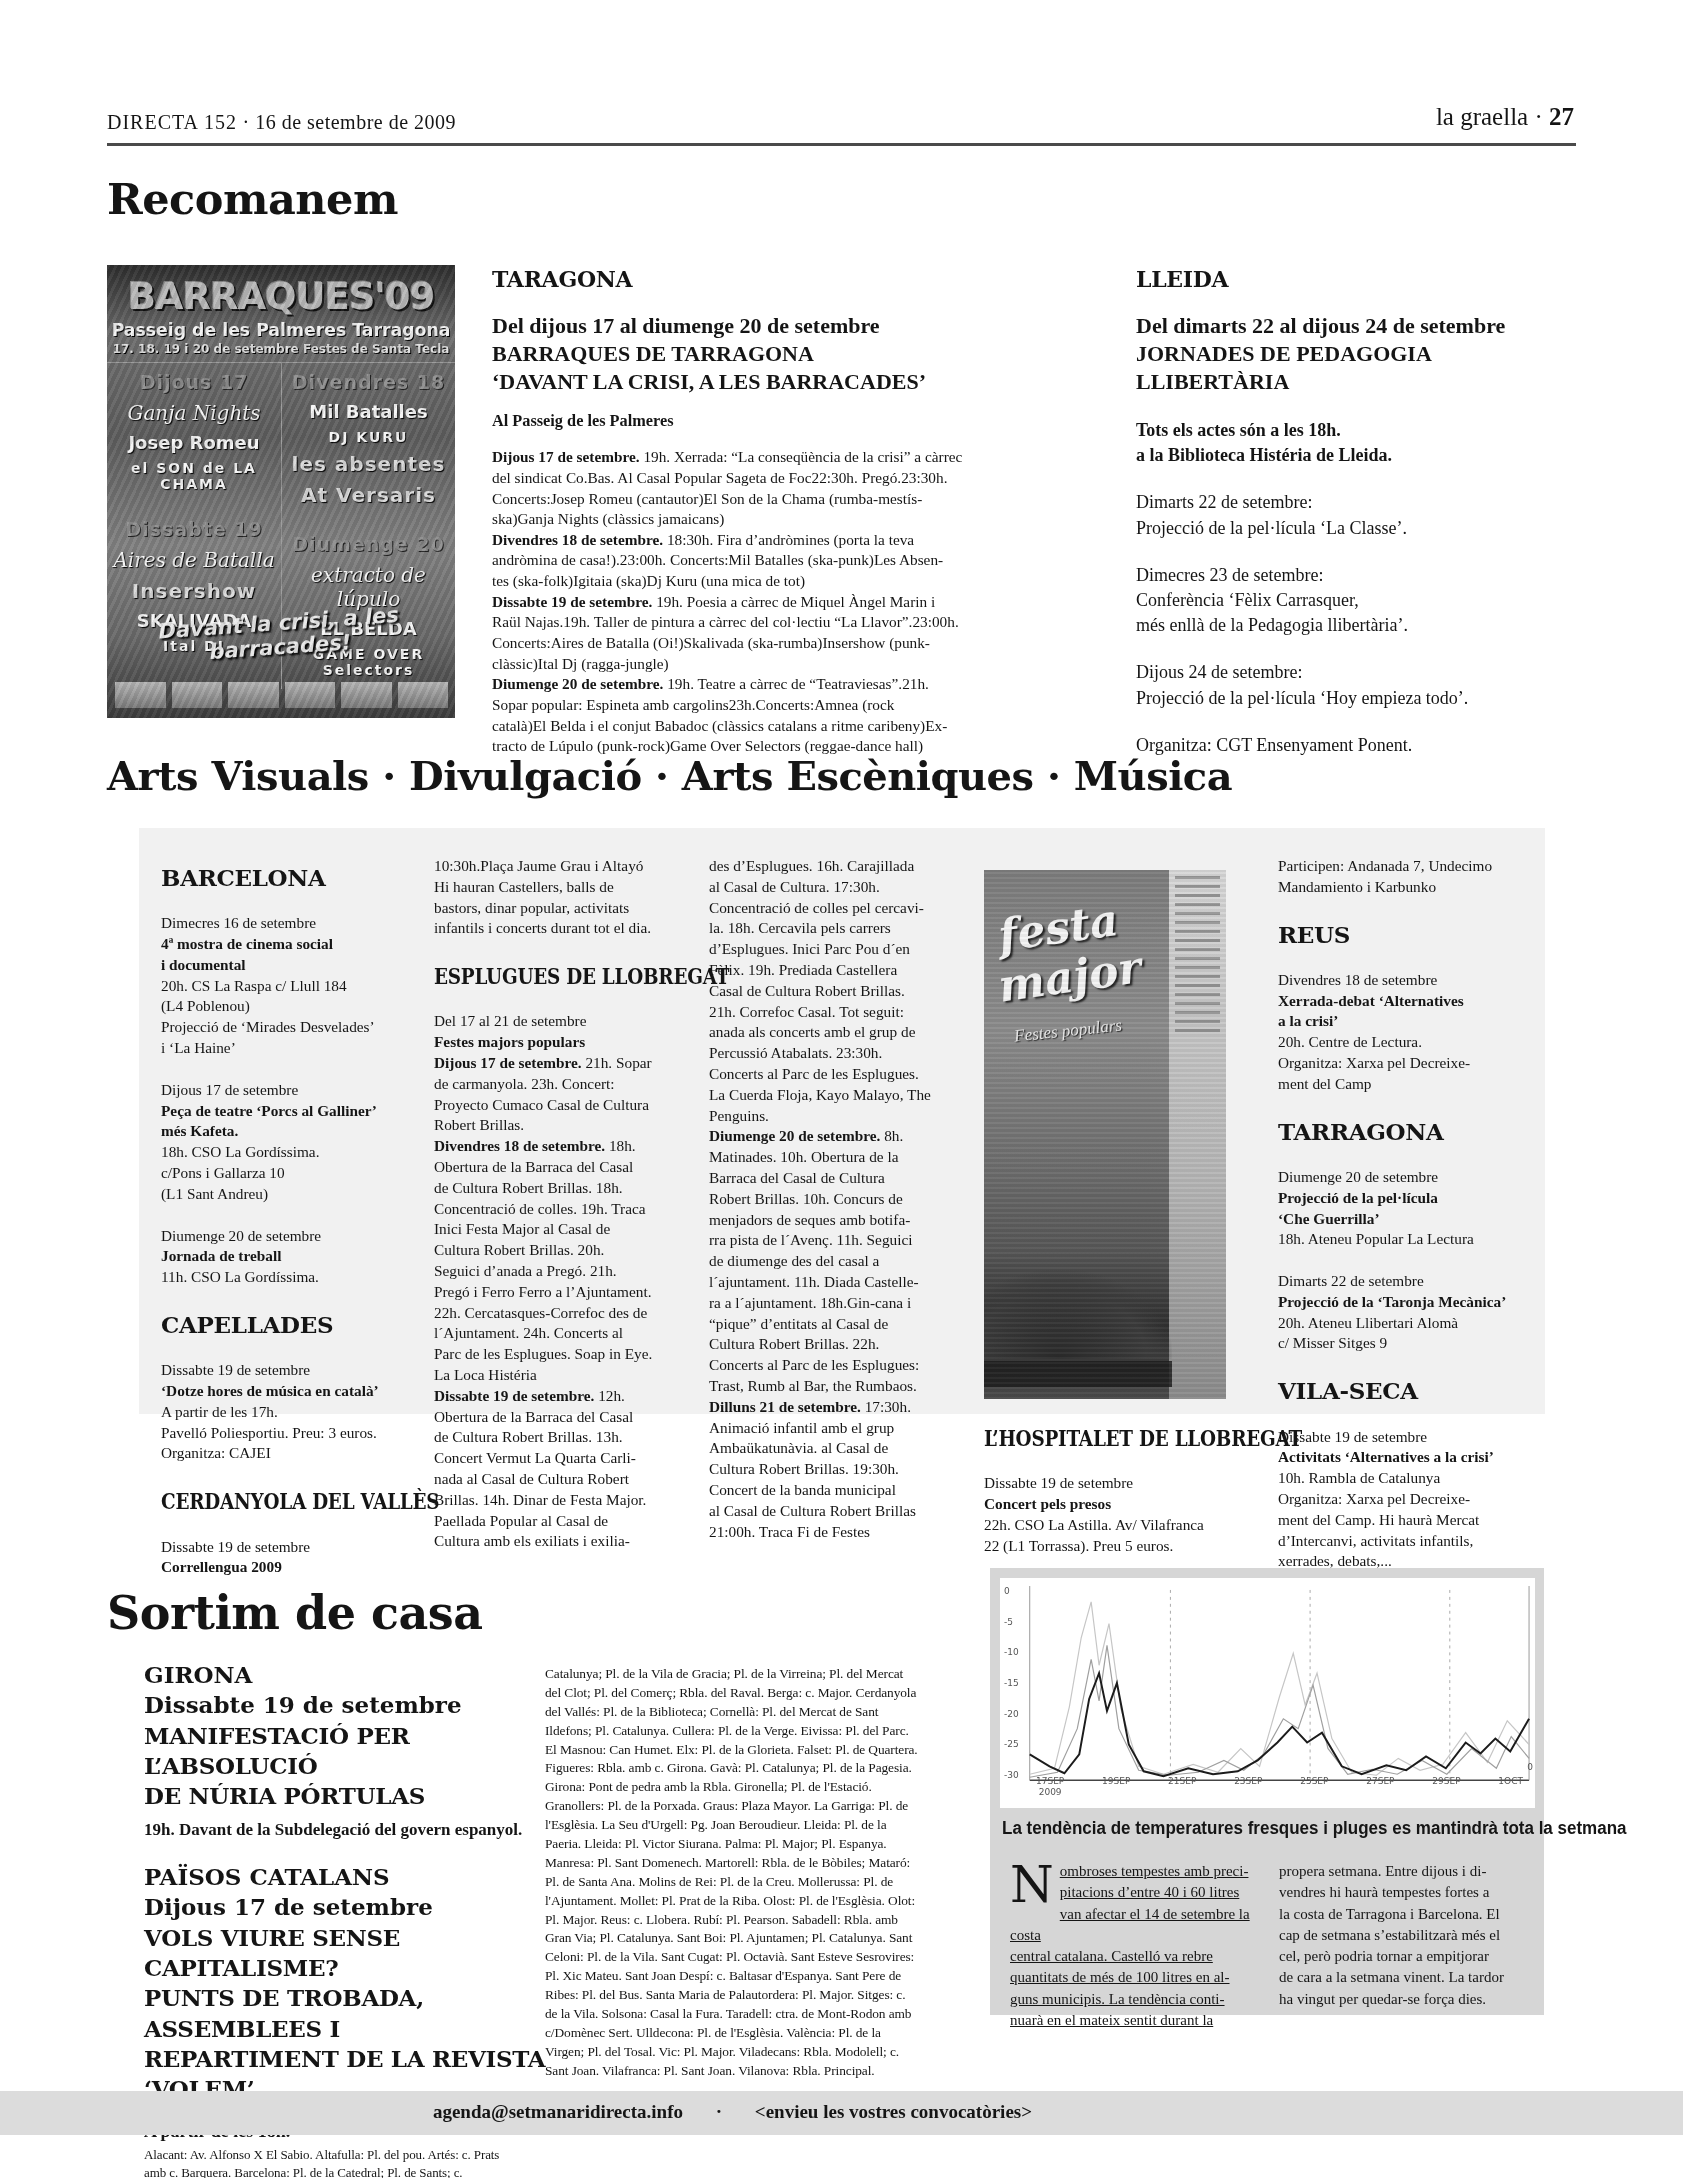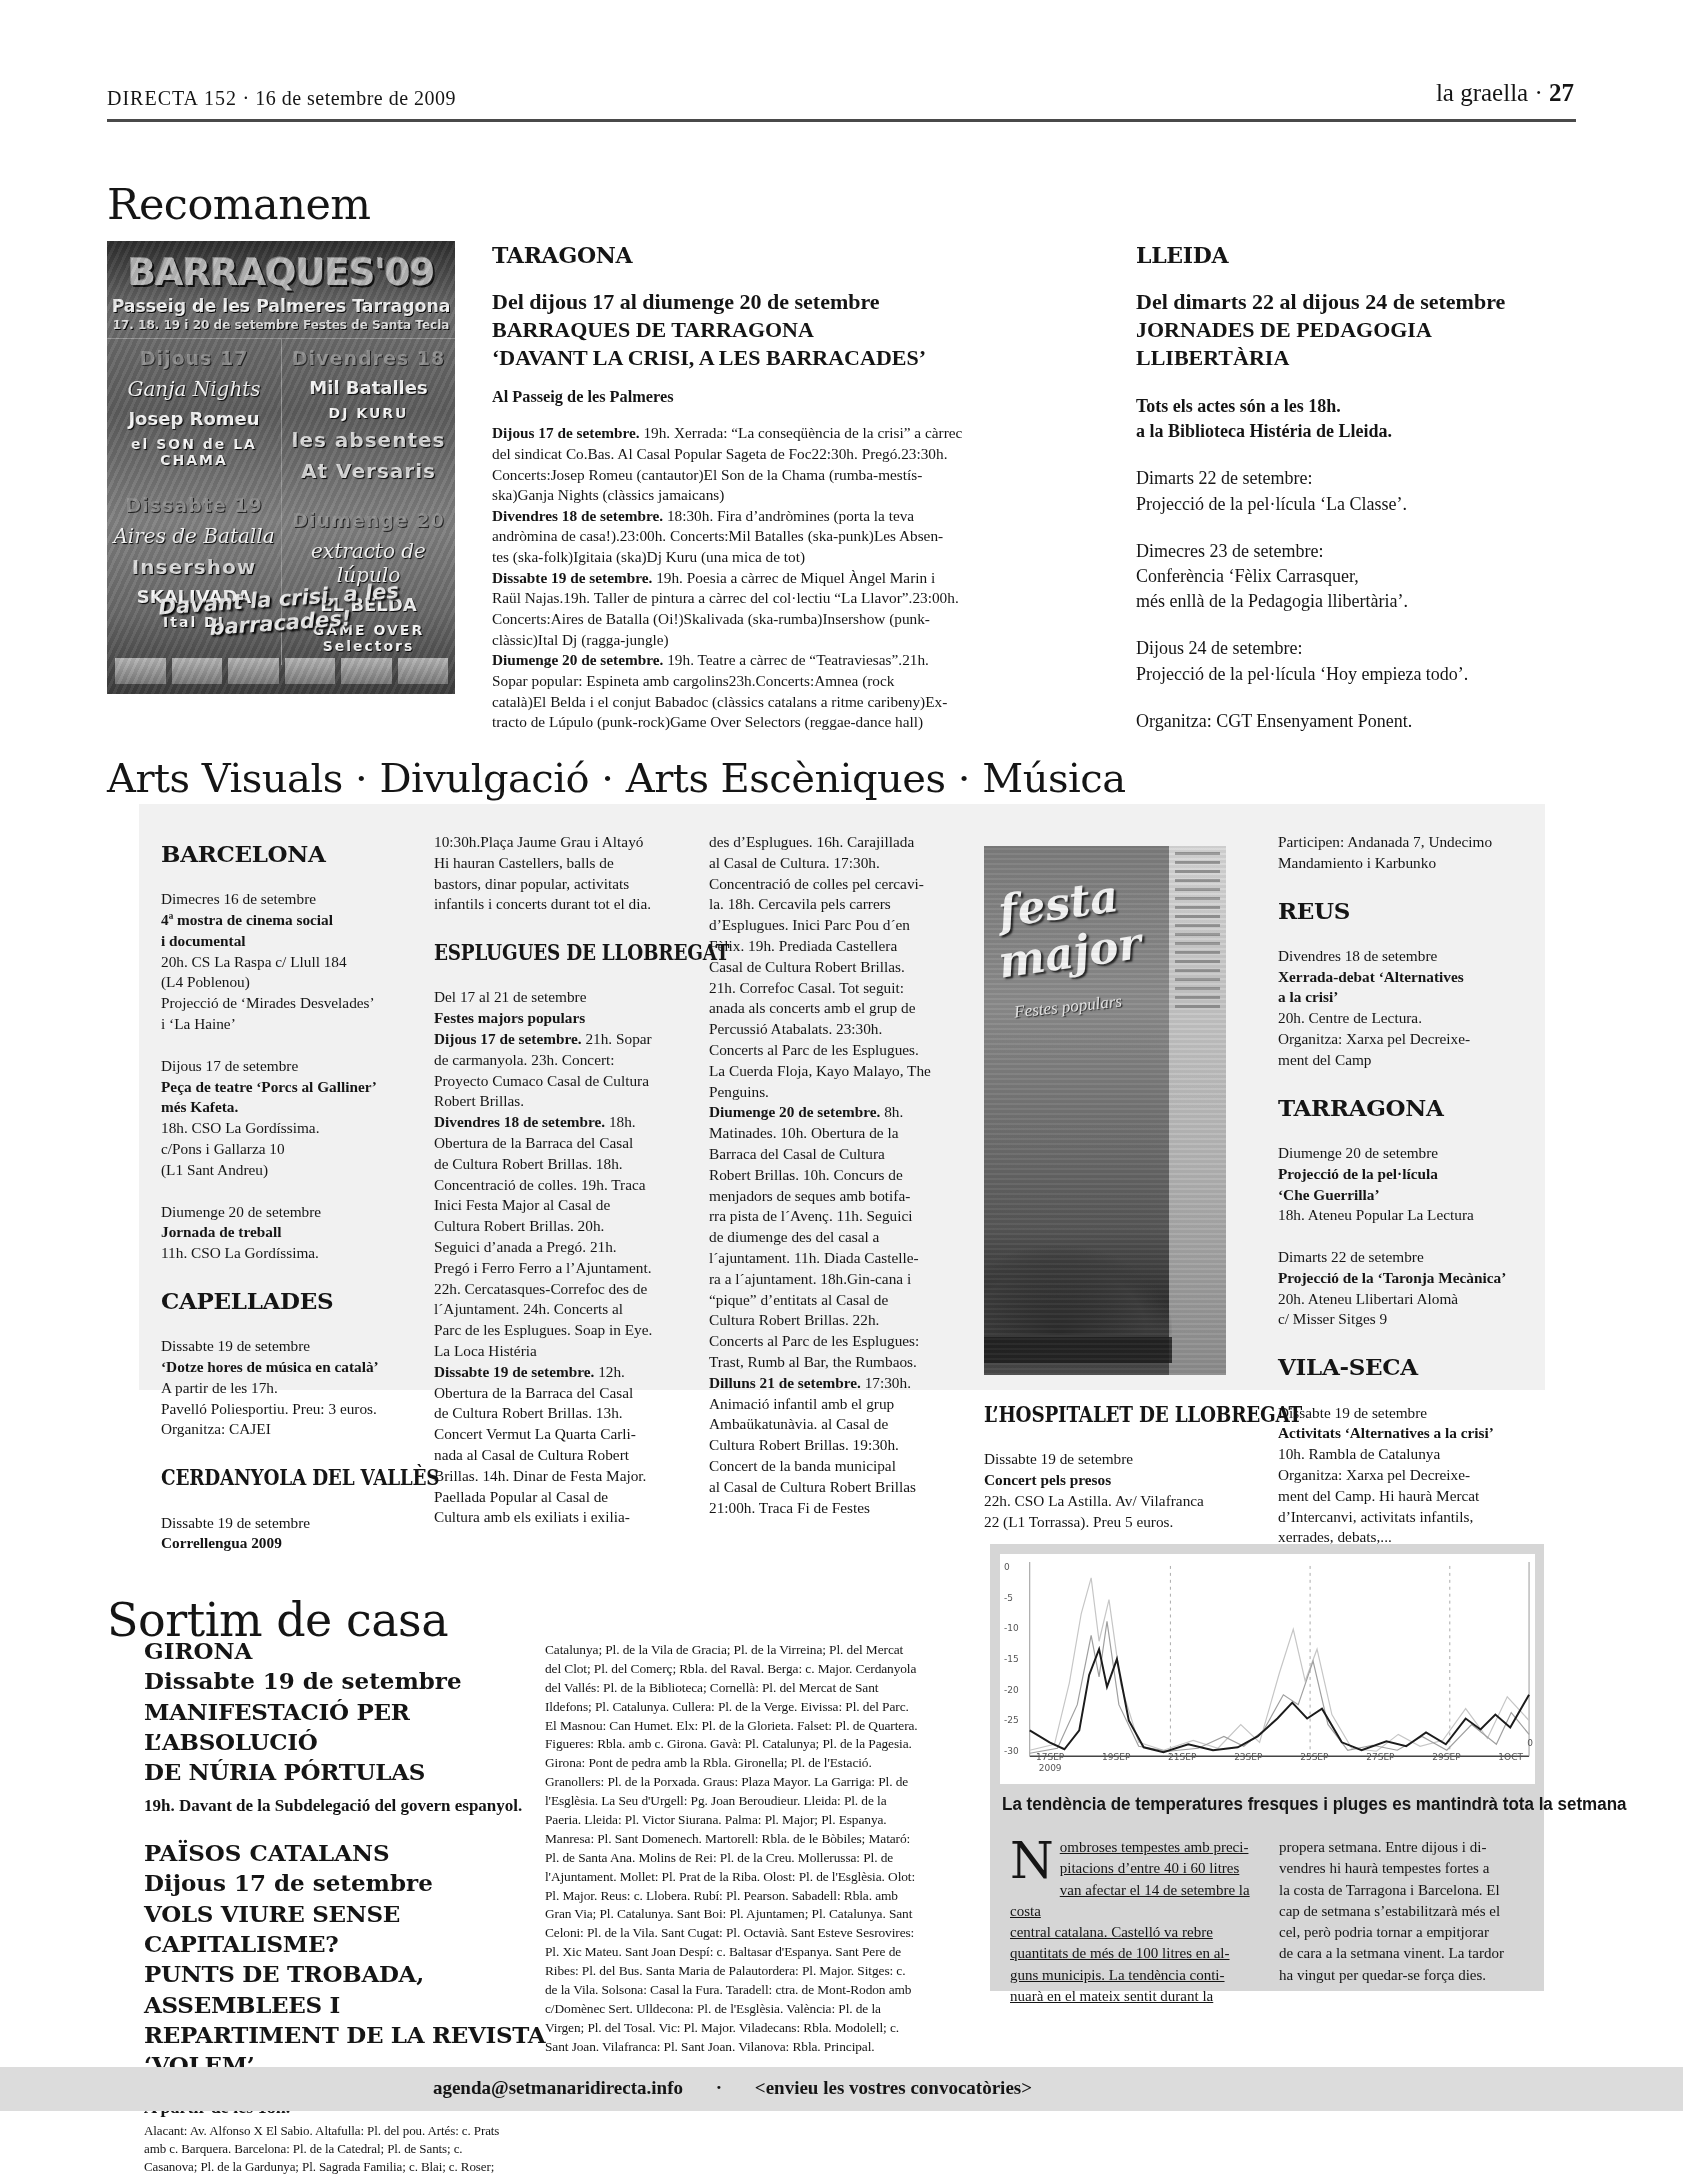--- a/index.html
+++ b/index.html
@@ -1,26 +1,26 @@
 <!DOCTYPE html>
 <html><head>
 <meta charset="utf-8">
 <style>
   html,body{margin:0;padding:0;background:#fff;}
   .page{position:relative;width:1683px;height:2178px;background:#fff;overflow:hidden;
         font-family:"Liberation Serif",serif;color:#151515;}
-  .abs{position:absolute;}
+  .abs{position:absolute;margin-top:24px;}
   
   .hdr-left{left:107px;top:87px;font-size:20px;letter-spacing:0.5px;}
   .hdr-left .brand{letter-spacing:1px;}
   .hdr-right{right:109px;top:79px;font-size:25px;}
   .hdr-right .pg{font-weight:bold;}
   .hdr-rule{left:107px;top:119px;width:1469px;height:3px;background:#4a4a4a;}
   
-  .big-title{font-family:"DejaVu Serif",serif;font-weight:normal;font-size:43px;letter-spacing:-0.5px;}
+  .big-title{font-family:"DejaVu Serif",serif;font-weight:bold;font-size:43px;letter-spacing:-0.5px;}
   
   .poster{left:107px;top:241px;width:348px;height:453px;overflow:hidden;color:#ddd;
           background:linear-gradient(180deg,#2e2e2e 0%,#4a4a4a 7%,#6f6f6f 16%,#5e5e5e 38%,#828282 62%,#6a6a6a 82%,#3c3c3c 100%);
           font-family:"DejaVu Sans",sans-serif;}
   .poster:after{content:"";position:absolute;inset:0;
           background:repeating-linear-gradient(115deg,rgba(255,255,255,.05) 0 3px,rgba(0,0,0,.07) 3px 7px);}
   .poster .ptitle{margin:10px 6px 0;font-size:37px;font-weight:bold;letter-spacing:-1px;text-align:center;
           color:#b9b9b9;text-shadow:2px 2px 0 #111,-1px -1px 0 #888;}
   .poster .psub{margin:2px 4px 0;text-align:center;font-size:17.3px;font-weight:bold;color:#f2f2f2;text-shadow:1px 1px 0 #000;}
   .poster .pdates{margin:2px 4px 6px;text-align:center;font-size:12px;font-weight:bold;color:#e0e0e0;text-shadow:1px 1px 0 #000;}

